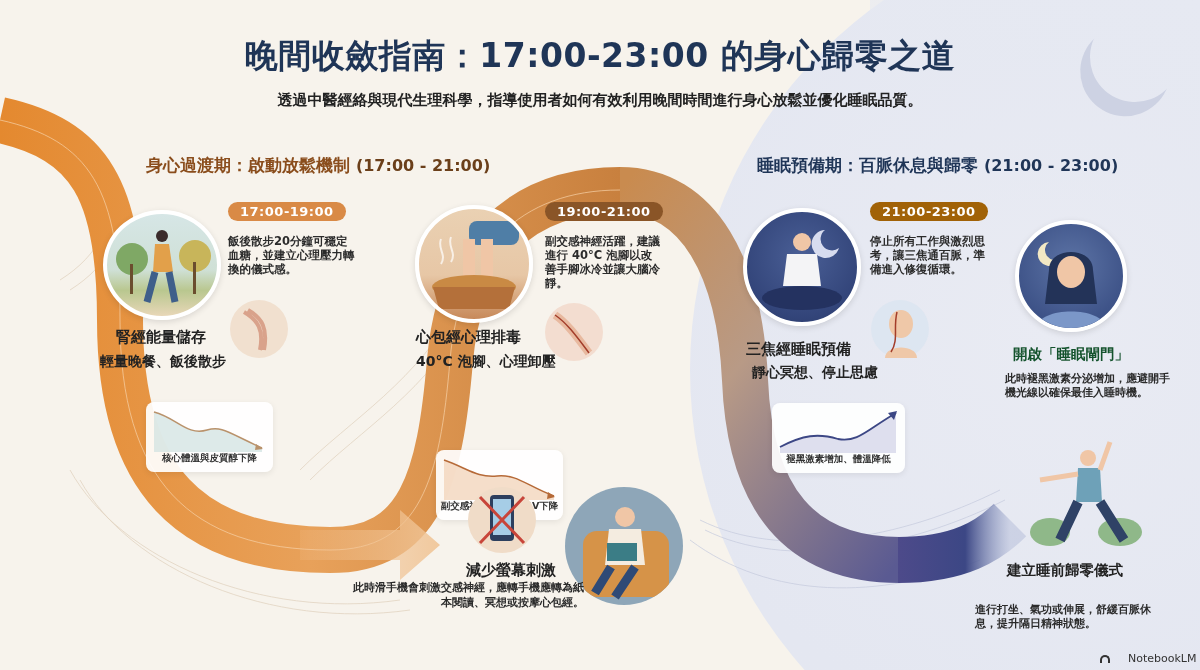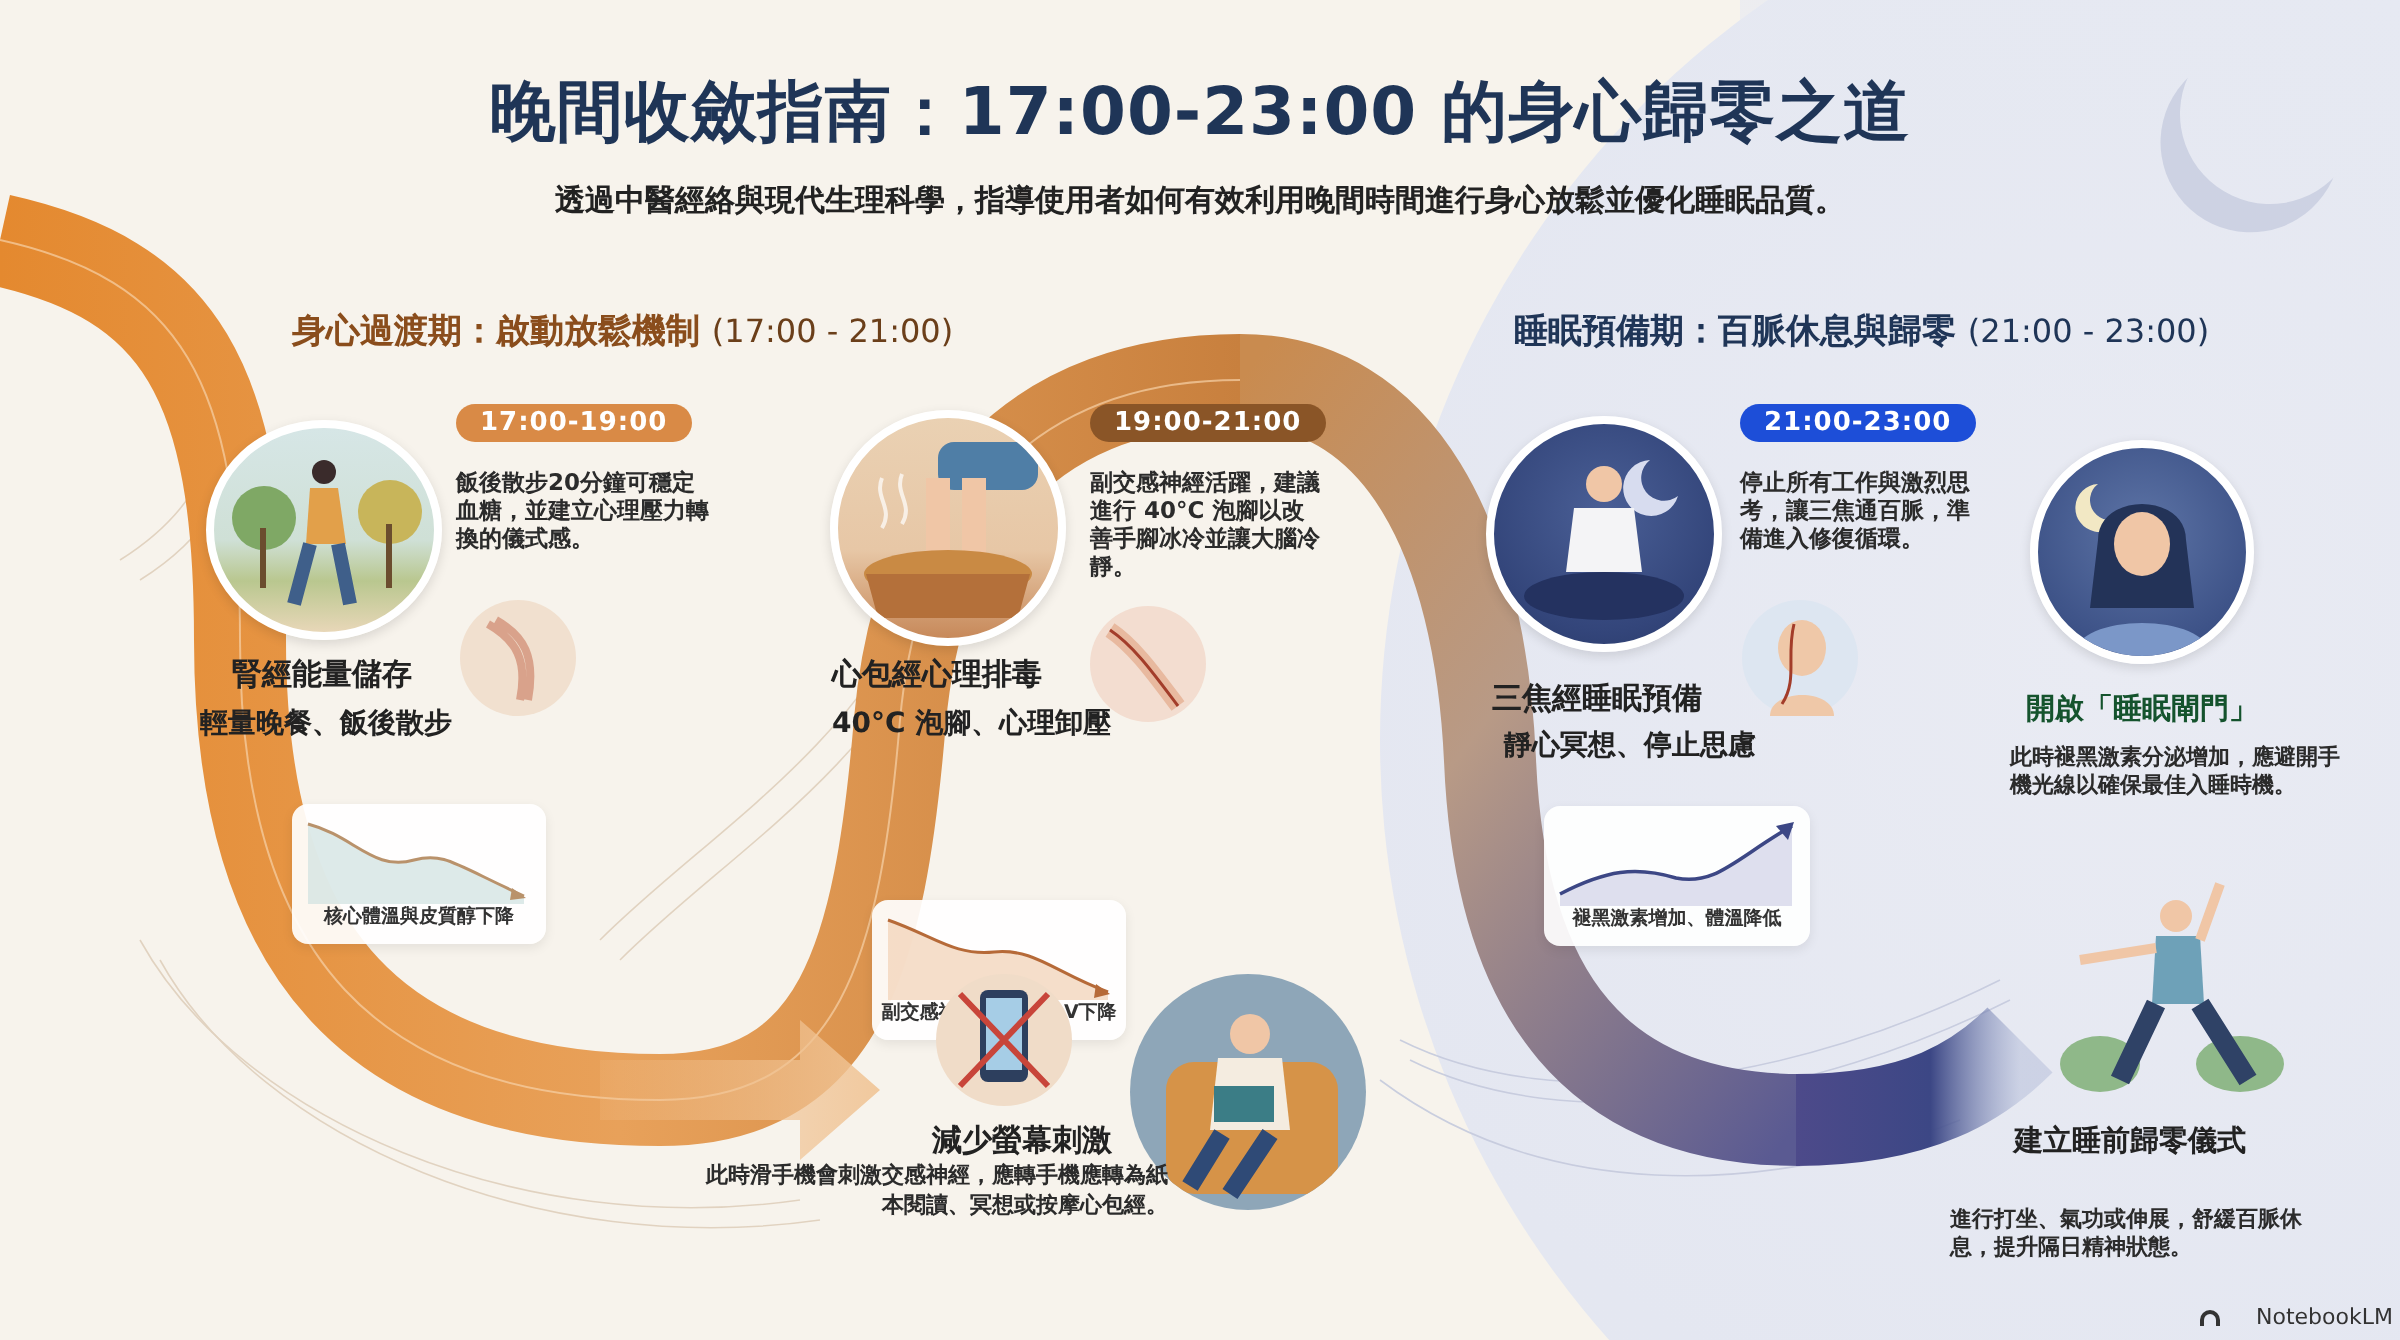--- a/index.html
+++ b/index.html
@@ -31,32 +31,32 @@
     left: 0; width: 1200px; top: 34px; text-align: center;
     font-size: 33px; font-weight: bold; color: #1f3557; letter-spacing: 0.5px;
   }
   .subtitle {
     left: 0; width: 1200px; top: 91px; text-align: center;
     font-size: 15px; font-weight: bold; color: #222;
   }
   .section-head {
     font-size: 17px; font-weight: bold;
   }
-  .section-head .range { font-weight: normal; font-size: 16px; }
+  .section-head .range { font-weight: bold; font-size: 16px; }
   .sec-left { left: 146px; top: 154px; color: #8a4d1c; }
   .sec-right { left: 757px; top: 154px; color: #1f3557; }
   .sec-right .range { color: #1f3557; }
   .sec-left .range { color: #6b3f1a; }
   .pill {
     padding: 2px 12px; border-radius: 14px; font-size: 13px; color: #fff;
     font-weight: bold; letter-spacing: 0.5px;
   }
   .pill-1 { left: 228px; top: 202px; background: #d98a46; }
   .pill-2 { left: 545px; top: 202px; background: #8a5527; }
-  .pill-3 { left: 870px; top: 202px; background: #1d4ed8; }
+  .pill-3 { left: 870px; top: 202px; background: #a16207; }
   .desc { font-size: 11.5px; line-height: 14px; font-weight: bold; color: #2b2b2b; }
   .desc-1 { left: 228px; top: 234px; width: 130px; }
   .desc-2 { left: 545px; top: 234px; width: 115px; }
   .desc-3 { left: 870px; top: 234px; width: 125px; }
   .circle {
     border-radius: 50%; border: 4px solid #fff;
     box-shadow: 0 2px 6px rgba(0,0,0,0.12);
     overflow: hidden;
   }
   .c-walk { left: 103px; top: 210px; width: 118px; height: 110px; background: linear-gradient(#d6e6e6 0%, #cfe0d6 55%, #b9c78f 75%, #e8d7b8 100%); }

